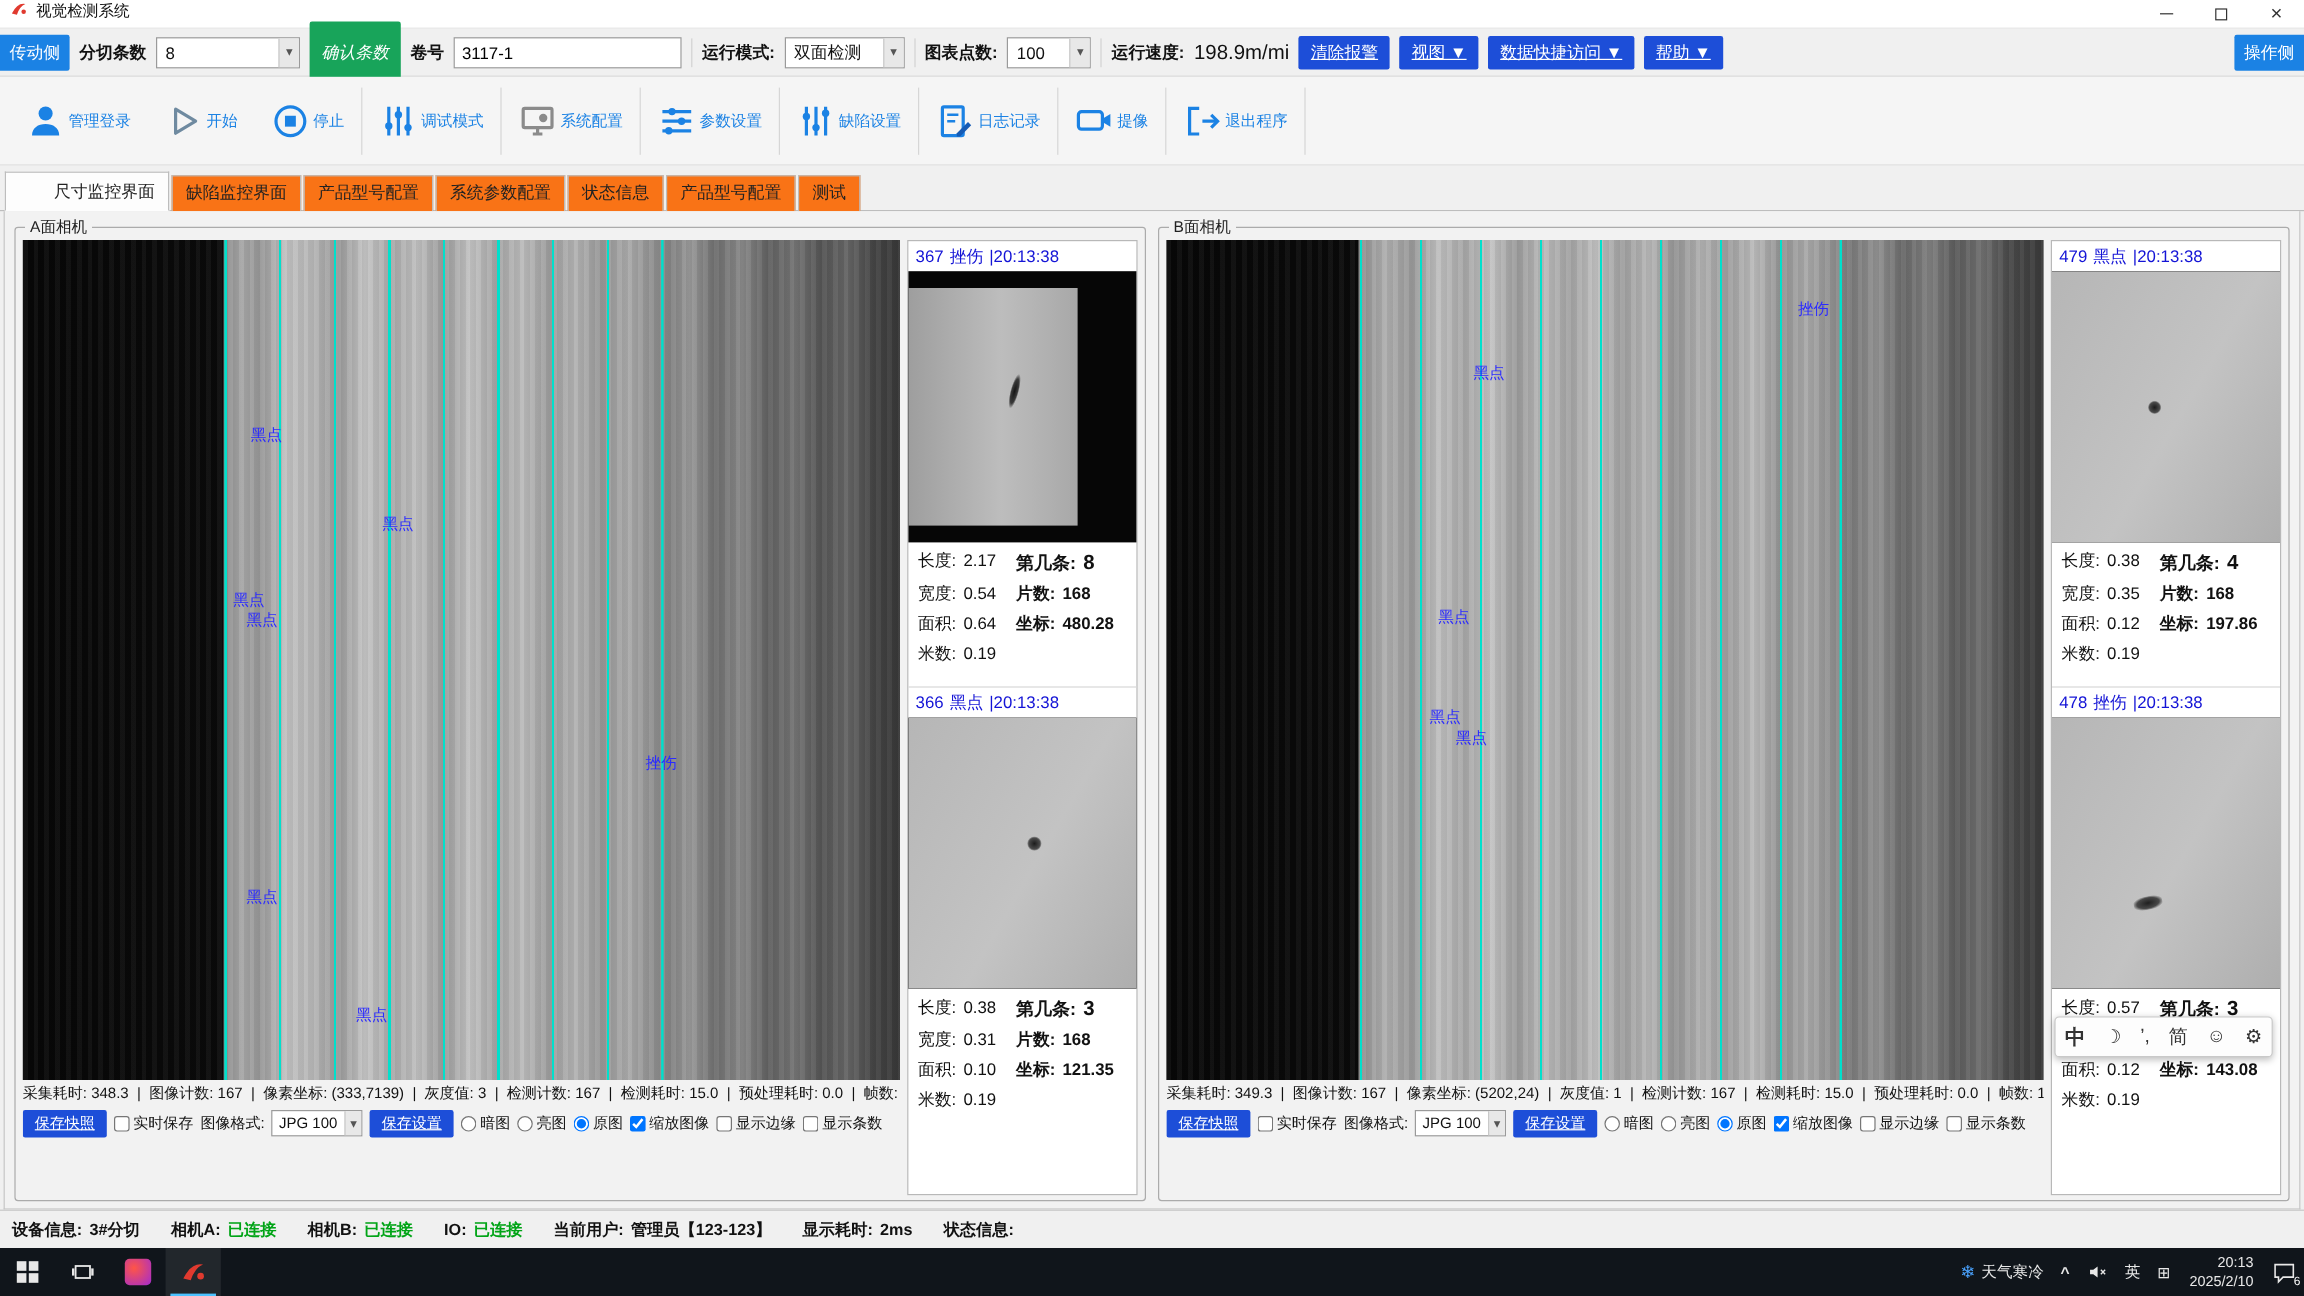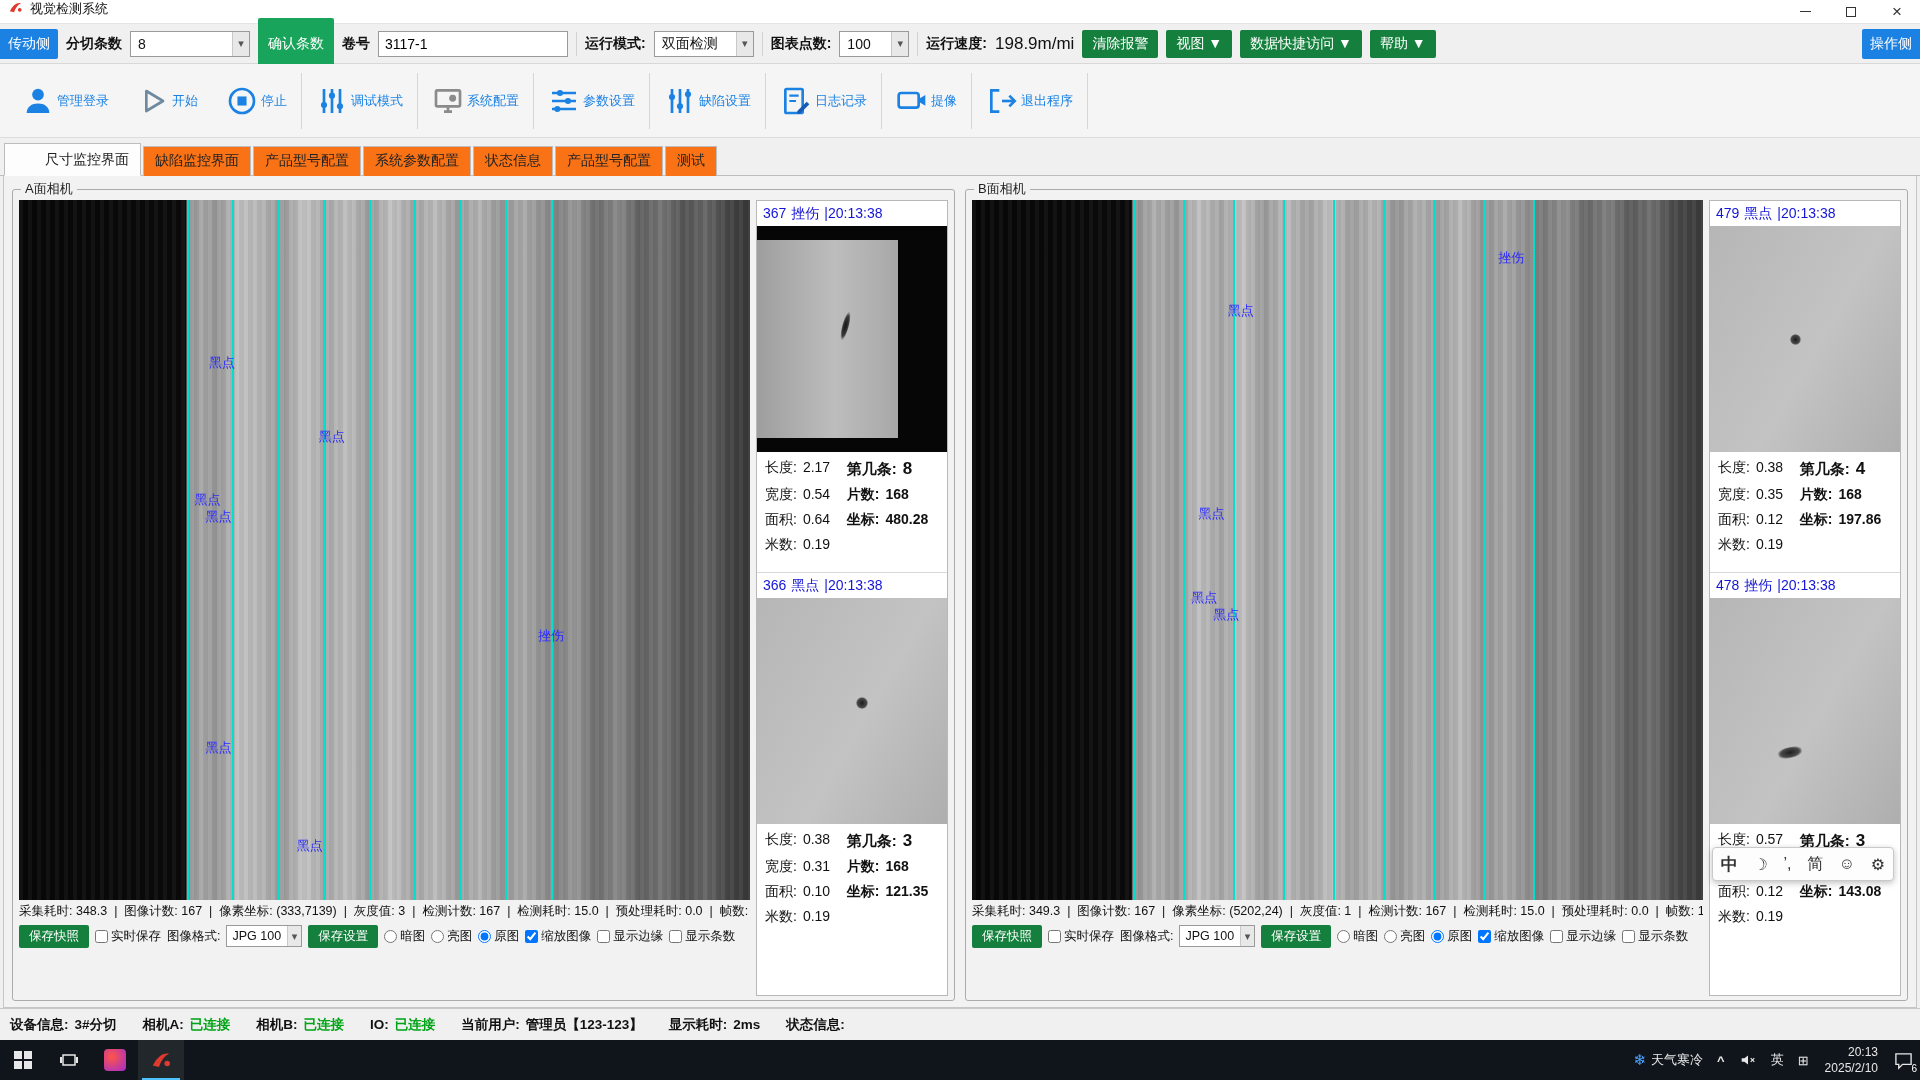--- a/index.html
+++ b/index.html
@@ -14,22 +14,22 @@
   .win-controls { margin-left:auto; display:flex; height:100%; }
   .win-btn { width:46px; display:flex; align-items:center; justify-content:center; color:#333; font-size:14px; cursor:default; }
   .win-btn .box { width:10px; height:10px; border:1px solid #333; display:inline-block; }
   .win-btn .bar { width:11px; height:1px; background:#333; display:inline-block; }
   .win-btn.close { font-size:17px; }
 
   
   .toolbar { height:40px; background:#f0f0f0; border-bottom:1px solid #d8d8d8; display:flex; align-items:center; gap:8px; padding:0 0 0 0; }
   .lbl { font-weight:bold; font-size:14px; white-space:nowrap; }
   .btn { border:none; border-radius:2px; font-family:inherit; font-size:14px; cursor:pointer; white-space:nowrap; }
-  .btn.blue { background:#15803d; color:#fff; padding:5px 10px; }
-  .btn.green { background:#18a45a; color:#fff; padding:17px 10px; }
+  .btn.blue { background:#1d4ed8; color:#fff; padding:5px 10px;text-decoration:underline; }
+  .btn.green { background:#18a45a; color:#fff; padding:17px 10px;font-style:italic; }
   .side-btn { background:#1b82e4; color:#fff; padding:6px 8px; border-radius:0 2px 2px 0; }
   .side-btn.right { margin-left:auto; border-radius:2px 0 0 2px; }
   .combo { background:#fff; border:1px solid #9a9a9a; height:26px; display:inline-flex; align-items:center; justify-content:space-between; padding-left:7px; font-size:14px; }
   .combo .caret { width:17px; height:100%; display:flex; align-items:center; justify-content:center; color:#555; background:#e8e8e8; border-left:1px solid #c9c9c9; font-size:11px; margin-left:6px; }
   .w120 { width:120px; } .w100 { width:100px; } .w70 { width:70px; }
   .text-input { width:190px; height:26px; border:1px solid #9a9a9a; padding:0 6px; font-family:inherit; font-size:14px; }
   .vsep { width:1px; height:24px; background:#d2d2d2; }
   .speed { font-size:17px; white-space:nowrap; }
 
   

